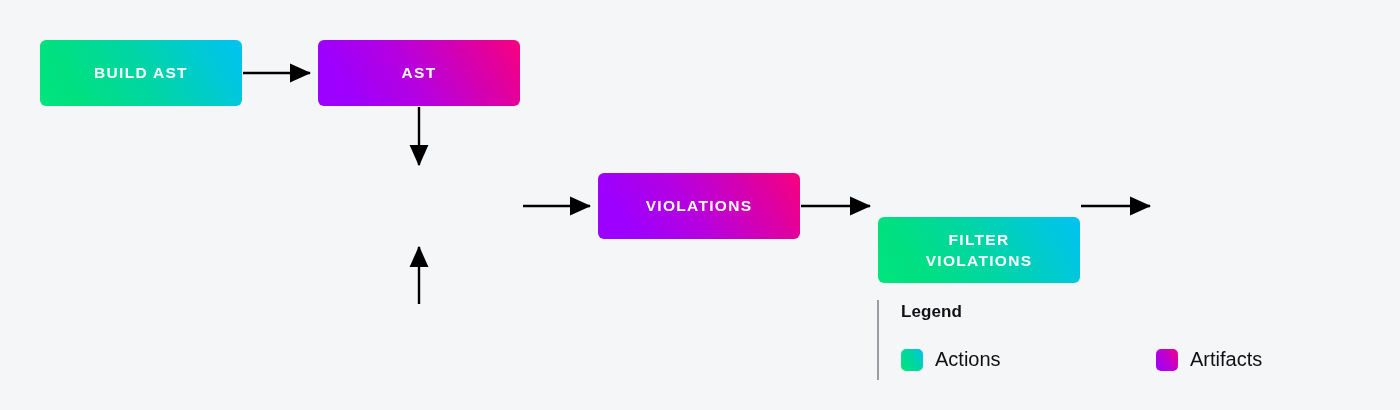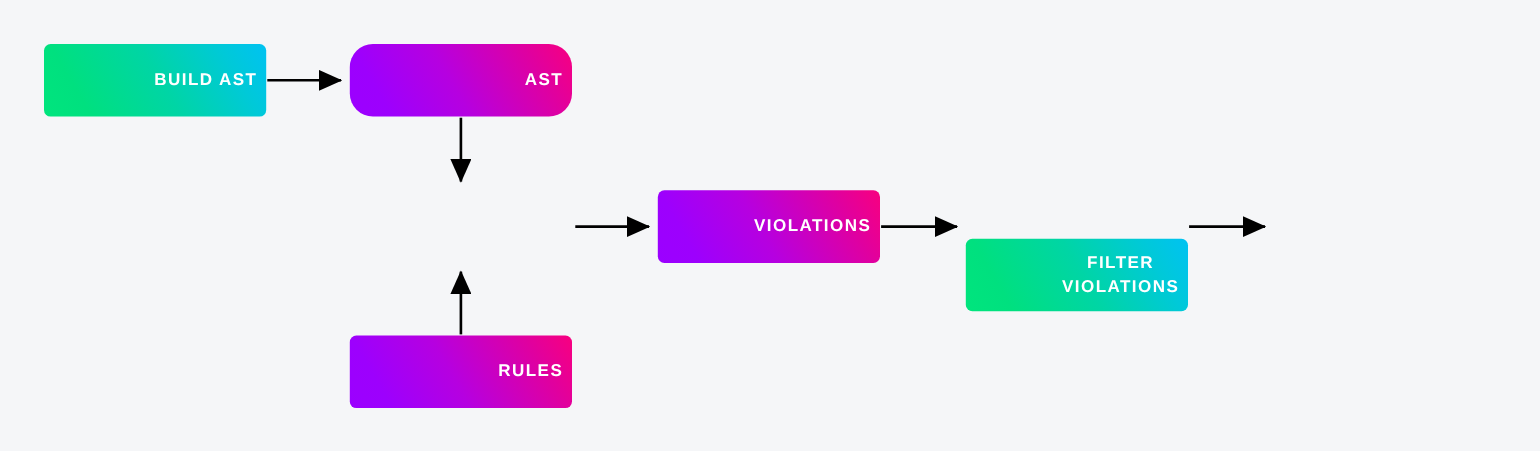--- a/index.html
+++ b/index.html
@@ -20,21 +20,21 @@
   }
 
   
   .node {
     position: absolute;
     width: 202px;
     height: 66px;
     border-radius: 6px;
     display: flex;
     align-items: center;
-    justify-content: flex-end;
+    justify-content: center;
     text-align: center;
     box-sizing: border-box;
     padding: 0 8px;
   }
   .node .label {
     color: #ffffff;
     font-weight: bold;
     font-size: 15.5px;
     letter-spacing: 1.3px;
     line-height: 1.38;
@@ -144,33 +144,45 @@
 
     <g>
       <line x1="1081" y1="206" x2="1150" y2="206" stroke="#000000" stroke-width="2.4" marker-end="url(#arrowhead)"></line>
     </g>
   </svg>
 
   <div class="node action" style="left:40px;  top:40px;">
     <span class="label">Build AST</span>
   </div>
 
-  <div class="node artifact" style="left:318px; top:40px;border-radius:21px;">
+  <div class="node artifact" style="left:318px; top:40px;">
     <span class="label">AST</span>
   </div>
 
 
   <div class="node artifact" style="left:598px; top:173px;">
     <span class="label">Violations</span>
   </div>
 
   <div class="node action" style="left:878px; top:173px;margin-top:44px;">
     <span class="label">Filter
 Violations</span>
   </div>
 
 
-  <div class="node artifact" style="left:318px; top:305px;">
-    <span class="label">Rules</span>
+
+  <div id="legend">
+    <div class="divider"></div>
+
+    <div class="legend-title">Legend</div>
+
+    <div class="legend-row actions">
+      <span class="swatch action"></span>
+      <span class="legend-label">Actions</span>
+    </div>
+
+    <div class="legend-row artifacts">
+      <span class="swatch artifact"></span>
+      <span class="legend-label">Artifacts</span>
+    </div>
   </div>
-
 
 </div>
 
 </body></html>

